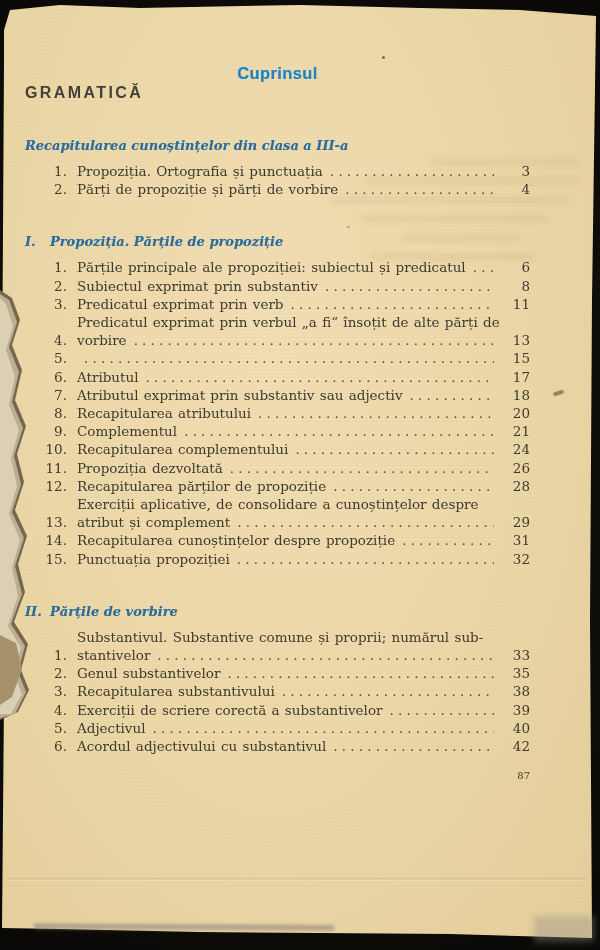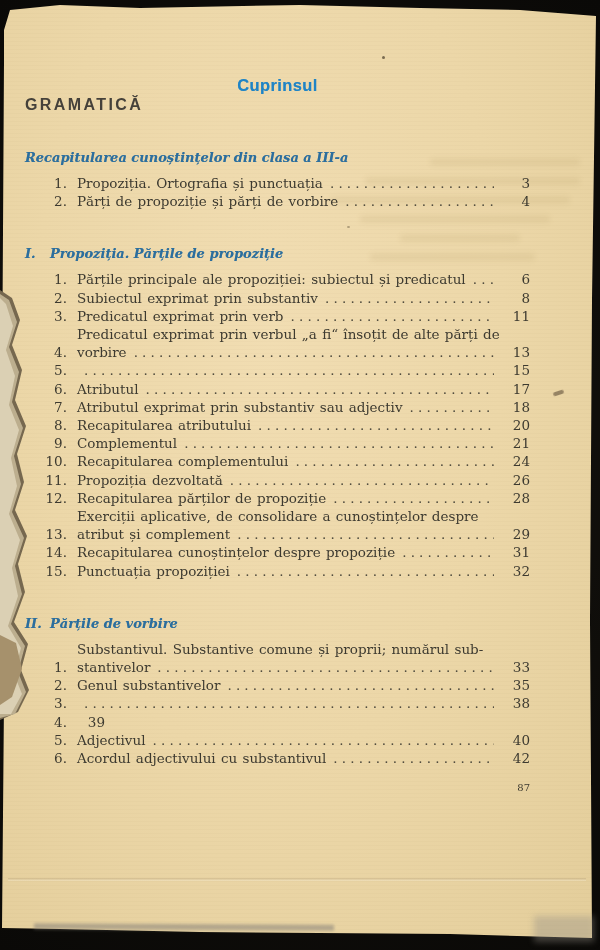--- a/index.html
+++ b/index.html
@@ -42,21 +42,21 @@
     clip-path:polygon(0 0,16px 8px,22px 34px,12px 62px,0 70px);}
   
   .bleed{position:absolute;left:290px;top:158px;width:290px;height:115px;opacity:.5;}
   .bleed div{height:8px;border-radius:4px;background:#b49c6a;opacity:.3;filter:blur(2.5px);
     margin:0 0 11px auto;}
   
   .speck{position:absolute;border-radius:50%;background:#5d4f3a;}
   .smudge{position:absolute;left:553px;top:391px;width:11px;height:4px;border-radius:2px;
     background:rgba(95,78,56,.6);transform:rotate(-18deg);filter:blur(.4px);}
   
-  .content{position:absolute;left:25px;top:12px;width:505px;color:#3d3a30;}
+  .content{position:absolute;left:25px;top:0;width:505px;color:#3d3a30;}
   .doc-title{margin-top:62px;text-align:center;
     font-family:"Liberation Sans", sans-serif;font-weight:bold;font-size:16.5px;
     letter-spacing:.4px;color:#1f84c6;line-height:22px;
     text-shadow:0 0 .6px rgba(31,132,198,.55);}
   .gramatica{font-family:"Liberation Sans", sans-serif;font-size:16px;
     font-weight:bold;letter-spacing:2.4px;color:#45413a;line-height:18px;}
   .section{margin:0;}
   .sec-head{display:flex;margin-top:34px;line-height:20px;
     font-style:italic;font-weight:bold;font-size:13px;color:#2b6e9e;
     text-shadow:0 0 .5px rgba(43,110,158,.5);margin-bottom:6px;}
@@ -320,27 +320,34 @@
                 <span class="txt">Genul substantivelor</span>
                 <span class="leader"></span>
               </span>
             </span>
             <span class="pg">35</span>
           </div>
           <div class="row">
             <span class="num">3.</span>
             <span class="body">
               <span class="bline">
+                <span class="txt">Recapitularea substantivului</span>
                 <span class="leader"></span>
               </span>
             </span>
             <span class="pg">38</span>
           </div>
           <div class="row">
             <span class="num">4.</span>
+            <span class="body">
+              <span class="bline">
+                <span class="txt">Exerciții de scriere corectă a substantivelor</span>
+                <span class="leader"></span>
+              </span>
+            </span>
             <span class="pg">39</span>
           </div>
           <div class="row">
             <span class="num">5.</span>
             <span class="body">
               <span class="bline">
                 <span class="txt">Adjectivul</span>
                 <span class="leader"></span>
               </span>
             </span>

